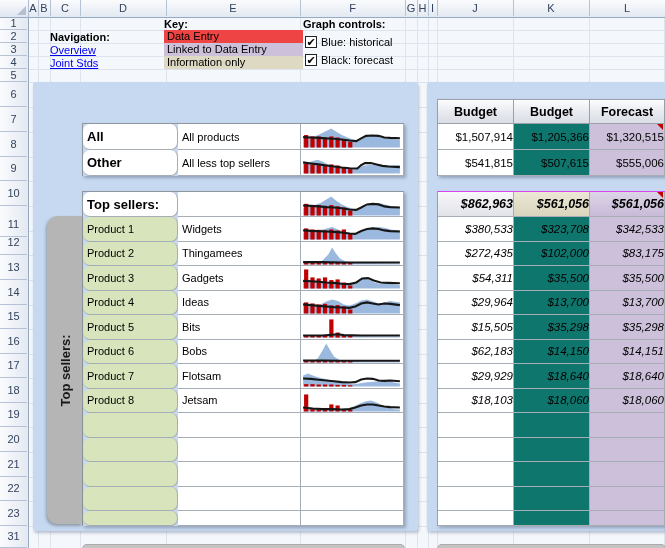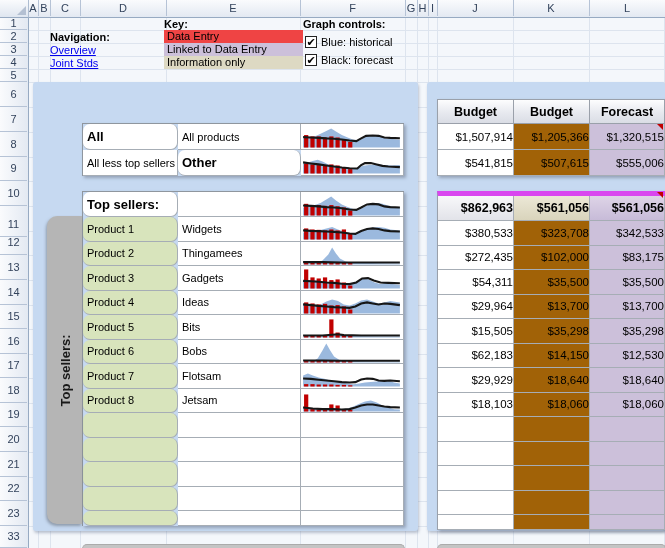--- a/index.html
+++ b/index.html
@@ -44,21 +44,21 @@
   .cell{box-sizing:border-box;border-right:1px solid #a6adb5;border-bottom:1px solid #a6adb5;
     background:#fff;overflow:hidden;display:flex;align-items:center;}
   .ltable{border-left:1px solid #8f969e;border-top:1px solid #8f969e;
     box-shadow:2px 2px 3px rgba(100,110,130,.5);}
   .rtable{border-left:1px solid #9aa0aa;box-shadow:2px 2px 3px rgba(100,110,130,.5);}
   .rtable-top{border-top:1px solid #9aa0aa;}
   .dcell{padding-left:4px;border-radius:7px;}
   .ecell{padding-left:4px;}
   .fcell{padding:0;background:#fff;}
   .green{background:#d8e4bc;}
-  .tan{background:#a16207;}
+  .tan{background:#0f766e;}
   .purple{background:#ccc0da;}
   .bold-lg{font-weight:bold;font-size:13px;}
   .num{justify-content:flex-end;font-size:11.5px;}
   .vhdr{justify-content:center;font-weight:bold;font-size:12.5px;
     background:linear-gradient(#fdfdfe,#e7e9ef 55%,#dadde5);border-right:1px solid #9aa0aa;border-bottom:1px solid #9aa0aa;}
   .total{font-weight:bold;font-size:12.5px;}
   .tot-j{background:linear-gradient(#f8f8fa,#e2e3e9);}
   .tot-k{background:linear-gradient(#ece8d6,#d9d4bc);}
   .tot-l{background:linear-gradient(#ded4e7,#c7bbd8);}
   .spark{width:101px;height:23px;}
@@ -155,22 +155,22 @@
             <rect x="14.1" width="4.4" y="11.9" height="11.6" fill="#c00000"></rect>
             <rect x="20.7" width="4.4" y="13.0" height="10.5" fill="#c00000"></rect>
             <rect x="27.3" width="4.4" y="11.9" height="11.6" fill="#c00000"></rect>
             <rect x="33.8" width="4.4" y="13.0" height="10.5" fill="#c00000"></rect>
             <rect x="40.4" width="4.4" y="14.7" height="8.8" fill="#c00000"></rect>
             <rect x="47.0" width="4.4" y="17.6" height="5.9" fill="#c00000"></rect>
             <polyline points="0.0,12.6 8.1,13.0 16.2,13.4 24.2,14.0 32.3,14.3 40.4,15.1 48.5,16.1 55.5,16.8 60.6,14.0 65.7,11.3 72.7,10.9 78.8,11.3 84.8,13.0 90.9,13.4 101.0,13.8" fill="none" stroke="#161616" stroke-width="2.2"></polyline>
           </svg>
         </div>
       </div>
+    <div class="cell dcell bold-lg">Other</div>
     <div class="cell ecell">All  less top sellers</div>
-    <div class="cell dcell bold-lg">Other</div>
     <div class="cell fcell">
         <div class="spark">
           <svg viewBox="0 0 101 24" width="101" height="23">
             <polygon points="0.0,13.0 5.0,11.9 10.1,10.5 15.2,9.2 20.2,10.9 26.3,14.0 32.3,16.1 38.4,17.6 44.4,18.9 50.5,19.3 56.6,17.6 62.6,15.5 68.7,14.7 76.8,14.0 84.8,14.7 92.9,15.1 101.0,14.7 101,23.5 0,23.5" fill="#9bb9de"></polygon>
             <rect x="1.0" width="4.4" y="13.0" height="10.5" fill="#c00000"></rect>
             <rect x="7.6" width="4.4" y="14.0" height="9.5" fill="#c00000"></rect>
             <rect x="14.1" width="4.4" y="14.7" height="8.8" fill="#c00000"></rect>
             <rect x="20.7" width="4.4" y="15.1" height="8.4" fill="#c00000"></rect>
             <rect x="27.3" width="4.4" y="14.0" height="9.5" fill="#c00000"></rect>
             <rect x="33.8" width="4.4" y="15.1" height="8.4" fill="#c00000"></rect>
@@ -367,42 +367,42 @@
       <div class="cell ecell"></div>
       <div class="cell fcell"></div>
       <div class="cell dcell green"></div>
       <div class="cell ecell"></div>
       <div class="cell fcell"></div>
       <div class="cell dcell green"></div>
       <div class="cell ecell"></div>
       <div class="cell fcell"></div>
     </div>
 
-  <div id="rtable-main" class="grid rtable" style="left:437px;top:191px;grid-template-columns:76px 76px 75px;grid-template-rows:25px repeat(8,24.5px) repeat(4,24.5px) 15px;border-top:5px solid #d946ef;">
+  <div id="rtable-main" class="grid rtable" style="left:437px;top:191px;grid-template-columns:76px 76px 75px;grid-template-rows:25px repeat(8,24.5px) repeat(4,24.5px) 15px;border-top:1px solid #d946ef;font-style:italic;">
     <div class="cell num total tot-j">$862,963</div>
     <div class="cell num total tot-k">$561,056</div>
     <div class="cell num total tot-l">$561,056</div>
   <div class="cell num">$380,533</div>
       <div class="cell num tan">$323,708</div>
       <div class="cell num purple">$342,533</div>
       <div class="cell num">$272,435</div>
       <div class="cell num tan">$102,000</div>
       <div class="cell num purple">$83,175</div>
       <div class="cell num">$54,311</div>
       <div class="cell num tan">$35,500</div>
       <div class="cell num purple">$35,500</div>
       <div class="cell num">$29,964</div>
       <div class="cell num tan">$13,700</div>
       <div class="cell num purple">$13,700</div>
       <div class="cell num">$15,505</div>
       <div class="cell num tan">$35,298</div>
       <div class="cell num purple">$35,298</div>
       <div class="cell num">$62,183</div>
       <div class="cell num tan">$14,150</div>
-      <div class="cell num purple">$12,530</div>
+      <div class="cell num purple">$14,151</div>
       <div class="cell num">$29,929</div>
       <div class="cell num tan">$18,640</div>
       <div class="cell num purple">$18,640</div>
       <div class="cell num">$18,103</div>
       <div class="cell num tan">$18,060</div>
       <div class="cell num purple">$18,060</div>
       <div class="cell num"></div>
       <div class="cell num tan"></div>
       <div class="cell num purple"></div>
       <div class="cell num"></div>
@@ -457,19 +457,19 @@
       <div class="row-h" style="top: 263px; height: 24px; line-height: 24px;">14</div>
       <div class="row-h" style="top: 288px; height: 23px; line-height: 23px;">15</div>
       <div class="row-h" style="top: 312px; height: 24px; line-height: 24px;">16</div>
       <div class="row-h" style="top: 337px; height: 23px; line-height: 23px;">17</div>
       <div class="row-h" style="top: 361px; height: 24px; line-height: 24px;">18</div>
       <div class="row-h" style="top: 386px; height: 23px; line-height: 23px;">19</div>
       <div class="row-h" style="top: 410px; height: 24px; line-height: 24px;">20</div>
       <div class="row-h" style="top: 435px; height: 24px; line-height: 24px;">21</div>
       <div class="row-h" style="top: 460px; height: 23px; line-height: 23px;">22</div>
       <div class="row-h" style="top: 484px; height: 24px; line-height: 24px;">23</div>
-      <div class="row-h" style="top: 509px; height: 21px; line-height: 21px;">33</div>
+      <div class="row-h" style="top: 509px; height: 21px; line-height: 21px;">31</div>
     </div>
   <div class="corner">
       <div class="tri"></div>
     </div>
 
 </div>
 
 </body></html>

